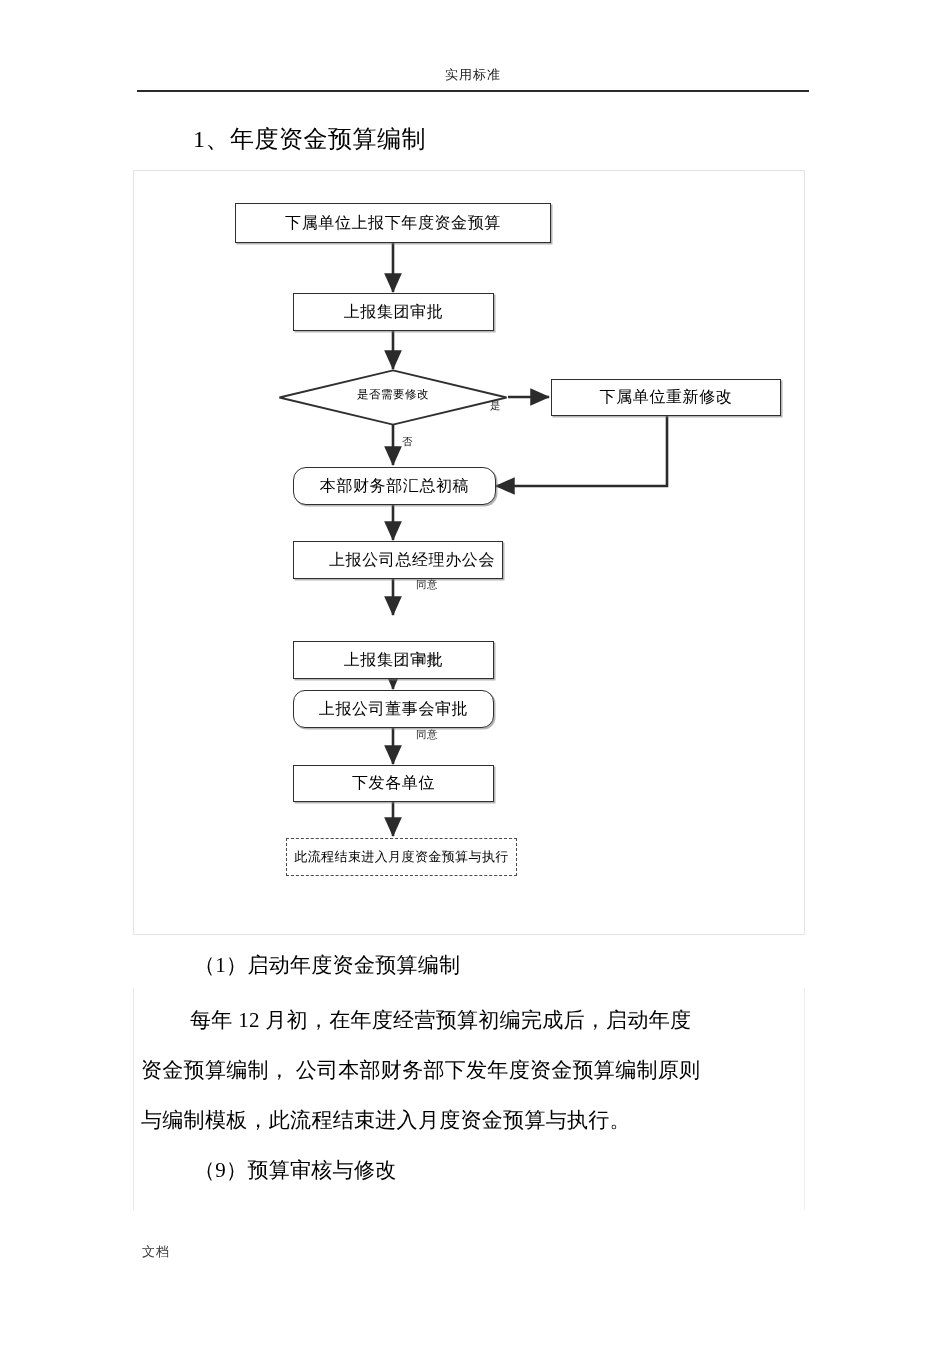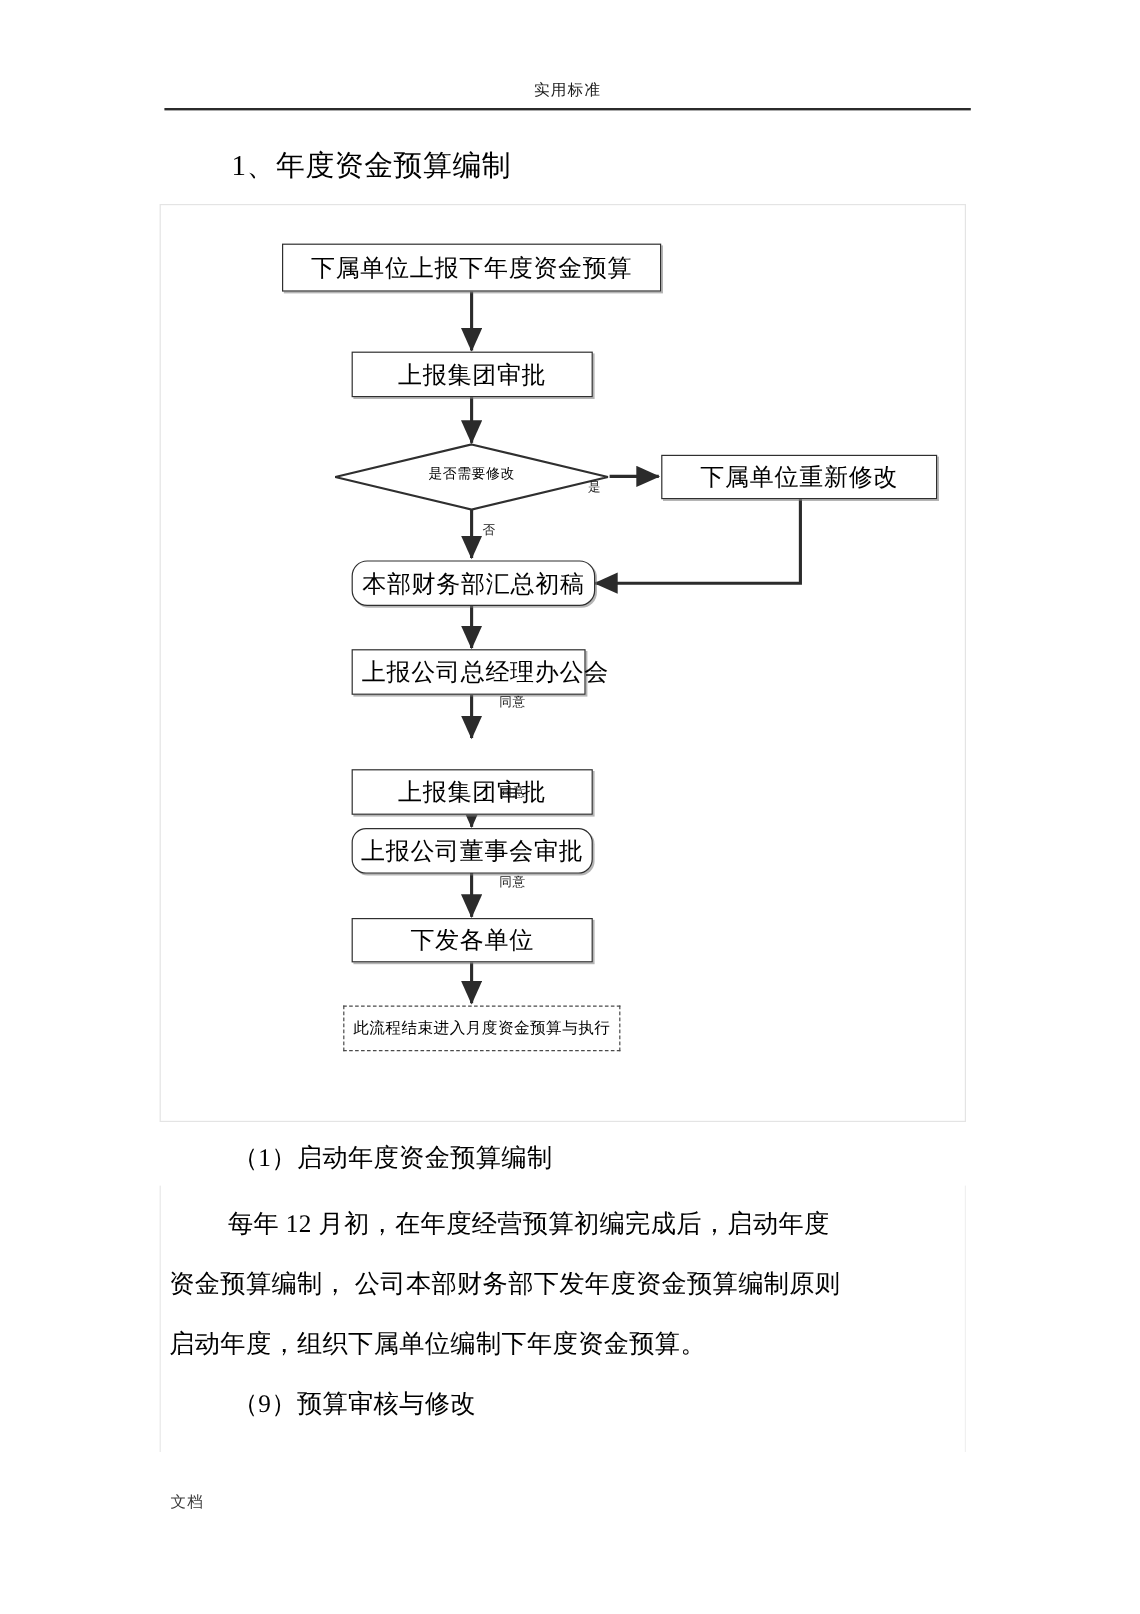--- a/index.html
+++ b/index.html
@@ -80,21 +80,21 @@
     pointer-events: none;
   }
   .node {
     position: absolute;
     box-sizing: border-box;
     border: 1.4px solid #2f2f2f;
     background: #ffffff;
     display: flex;
     align-items: center;
     justify-content: center;
-    font-size: 20px;
+    font-size: 16px;
     letter-spacing: 0.6px;
     color: #000;
     white-space: nowrap;
     box-shadow: 1.5px 1.5px 0 0 rgba(120,120,120,0.55);
   }
   .node.dashed {
     border: 1.3px dashed #4a4a4a;
     box-shadow: none;
     font-size: 13px;
     letter-spacing: 0.4px;
@@ -197,21 +197,21 @@
 </div>
 
 <div class="node" style="left:551px; top:379px; width:230px; height:37px;">
   <span>下属单位重新修改</span>
 </div>
 
 <div class="node" style="left:293px; top:467px; width:203px; height:38px;border-radius:13px;">
   <span>本部财务部汇总初稿</span>
 </div>
 
-<div class="node" style="left:293px; top:541px; width:195px; height:38px;padding-left:28px;">
+<div class="node" style="left:293px; top:541px; width:210px; height:38px;padding-left:28px;">
   <span>上报公司总经理办公会</span>
 </div>
 
 <div class="node" style="left:293px; top:616px; width:201px; height:38px;margin-top:25px;">
   <span>上报集团审批</span>
 </div>
 
 <div class="node" style="left:293px; top:690px; width:201px; height:38px;border-radius:12px;">
   <span>上报公司董事会审批</span>
 </div>
@@ -227,17 +227,17 @@
 <div class="edge-label" style="left:490px; top:399px;">是</div>
 <div class="edge-label" style="left:402px; top:435px;">否</div>
 <div class="edge-label" style="left:416px; top:578px;">同意</div>
 <div class="edge-label" style="left:416px; top:653px;">同意</div>
 <div class="edge-label" style="left:416px; top:728px;">同意</div>
 
 <div class="para" style="left:194px; top:940px;">（1）启动年度资金预算编制</div>
 
 <div class="para" style="left:190px; top:995px;">每年 12 月初，在年度经营预算初编完成后，启动年度</div>
 <div class="para" style="left:141px; top:1045px;">资金预算编制， 公司本部财务部下发年度资金预算编制原则</div>
-<div class="para" style="left:141px; top:1095px;">启动年度，组织下属单位编制下年度资金预算。</div>
+<div class="para" style="left:141px; top:1095px;">与编制模板，此流程结束进入月度资金预算与执行。</div>
 
 <div class="para" style="left:194px; top:1145px;">（9）预算审核与修改</div>
 
 <div class="page-footer">文档</div>
 
 </body></html>

